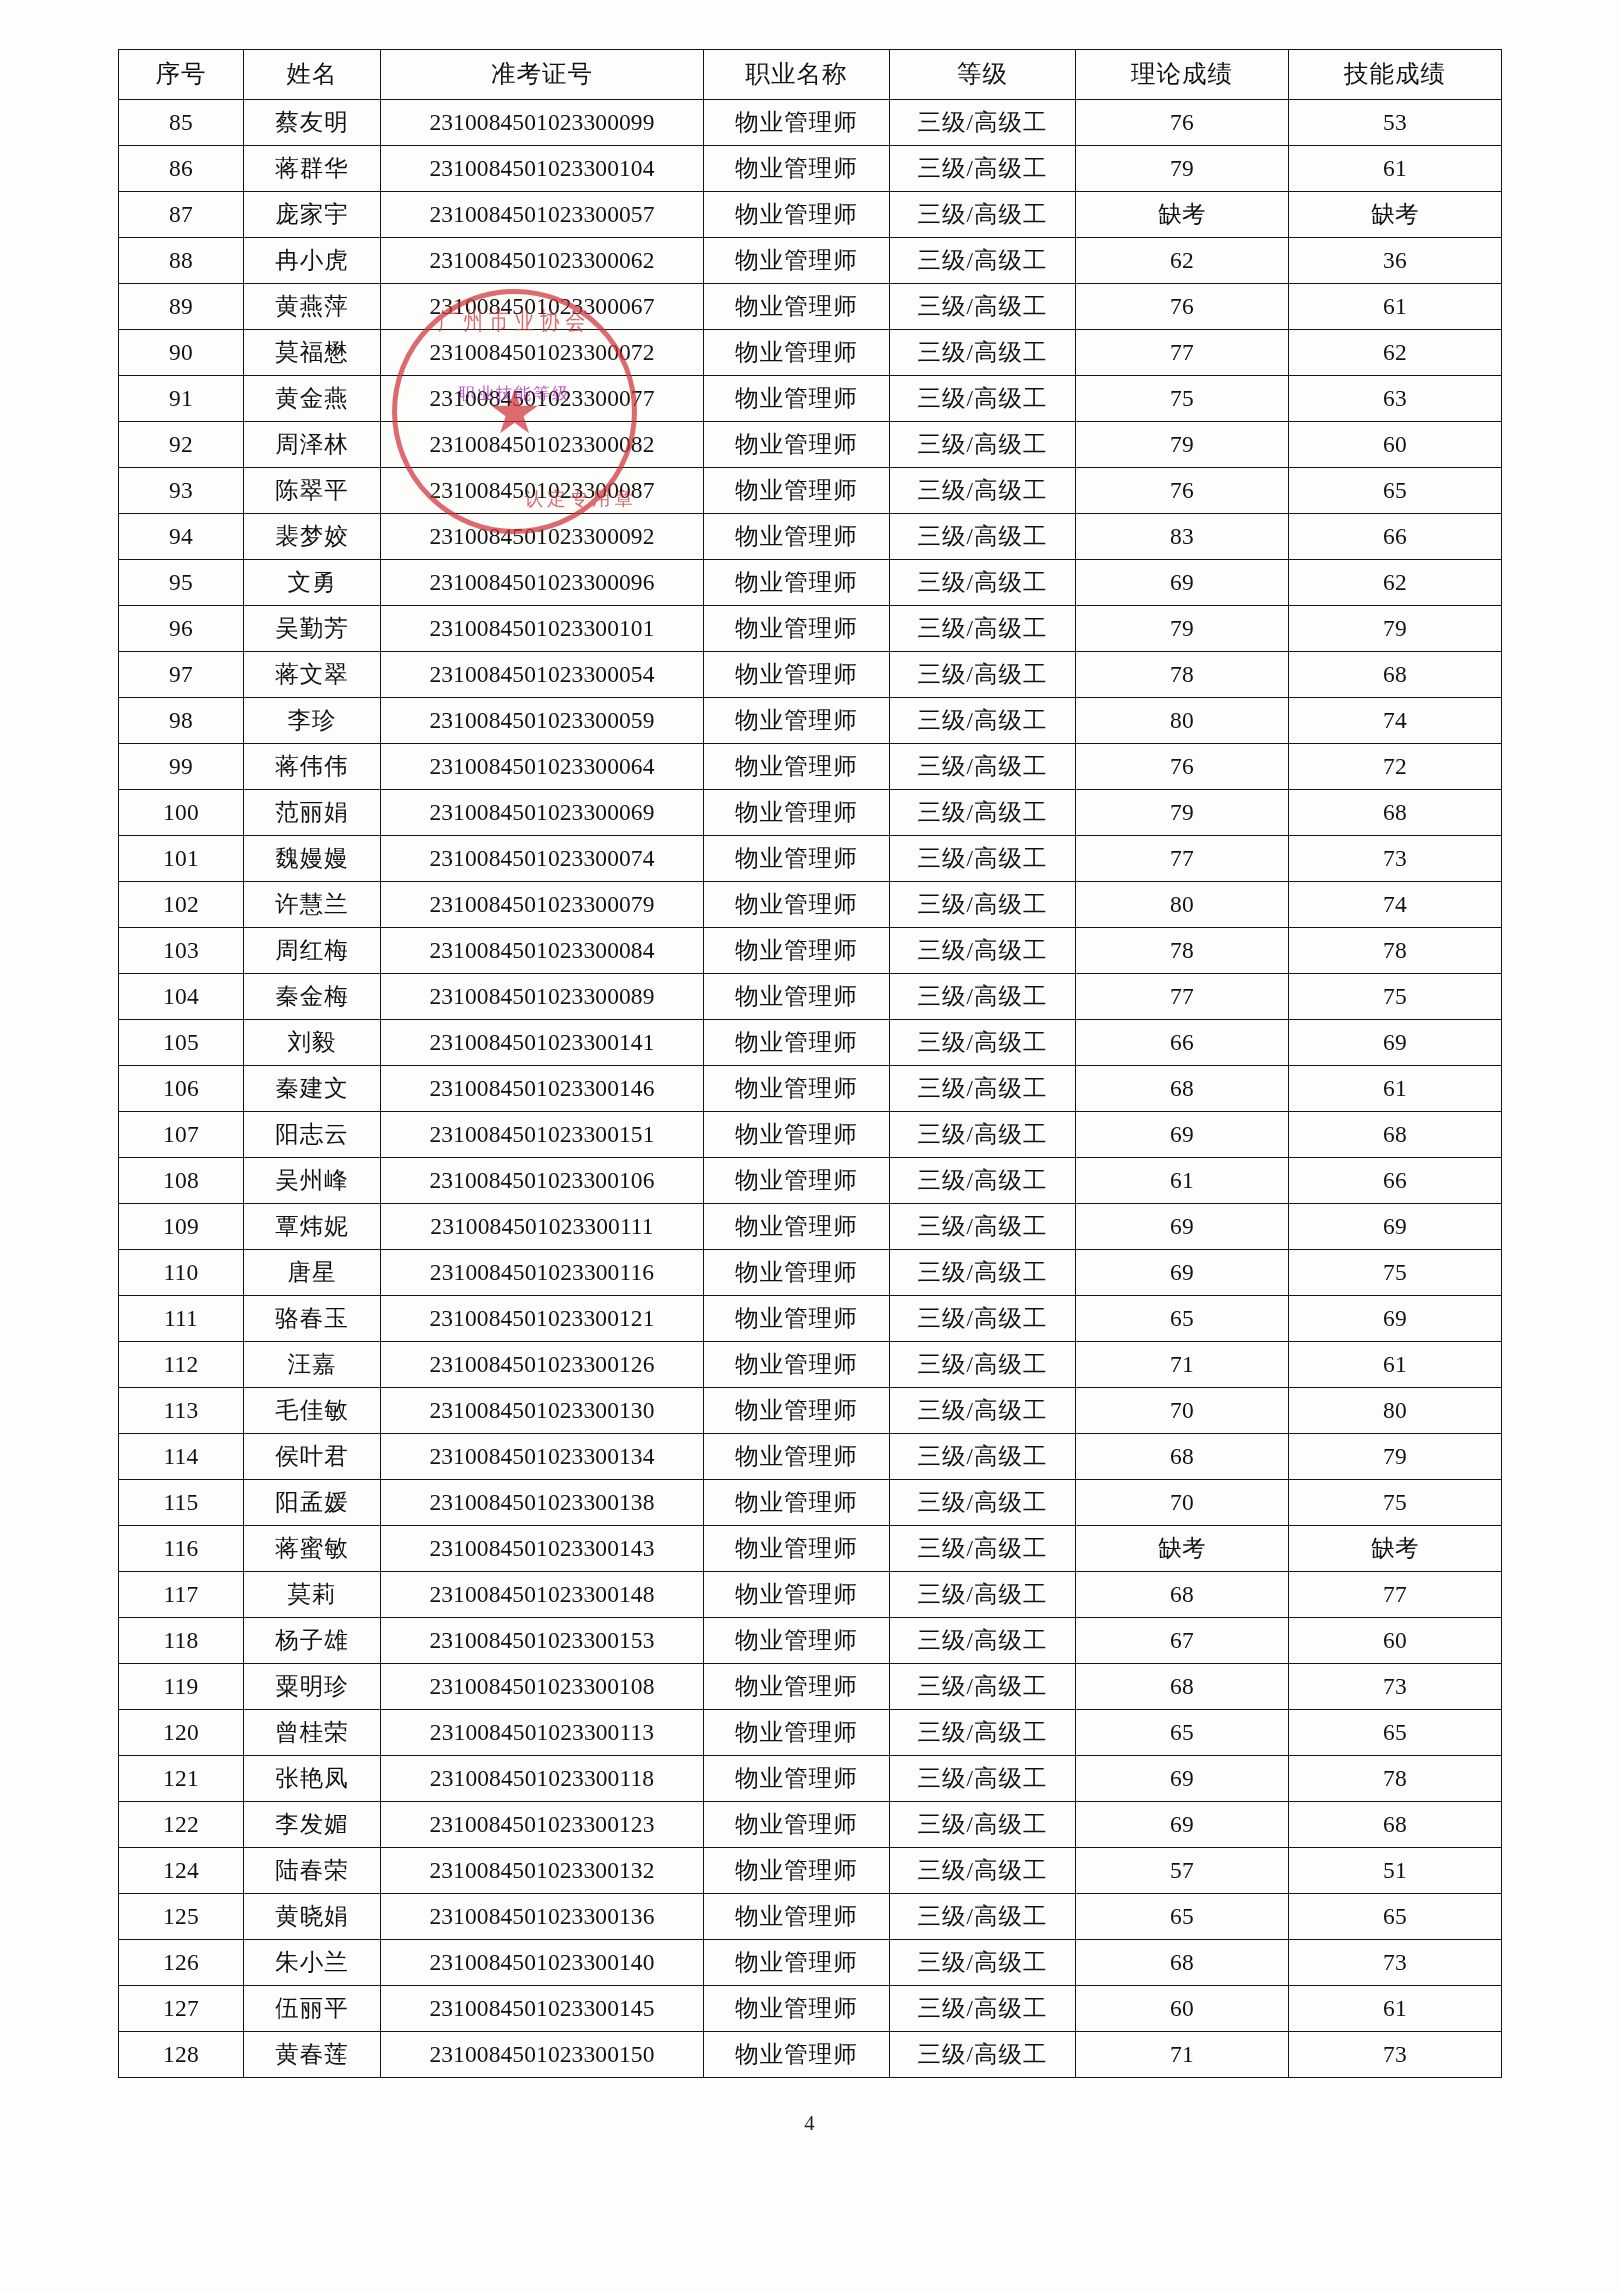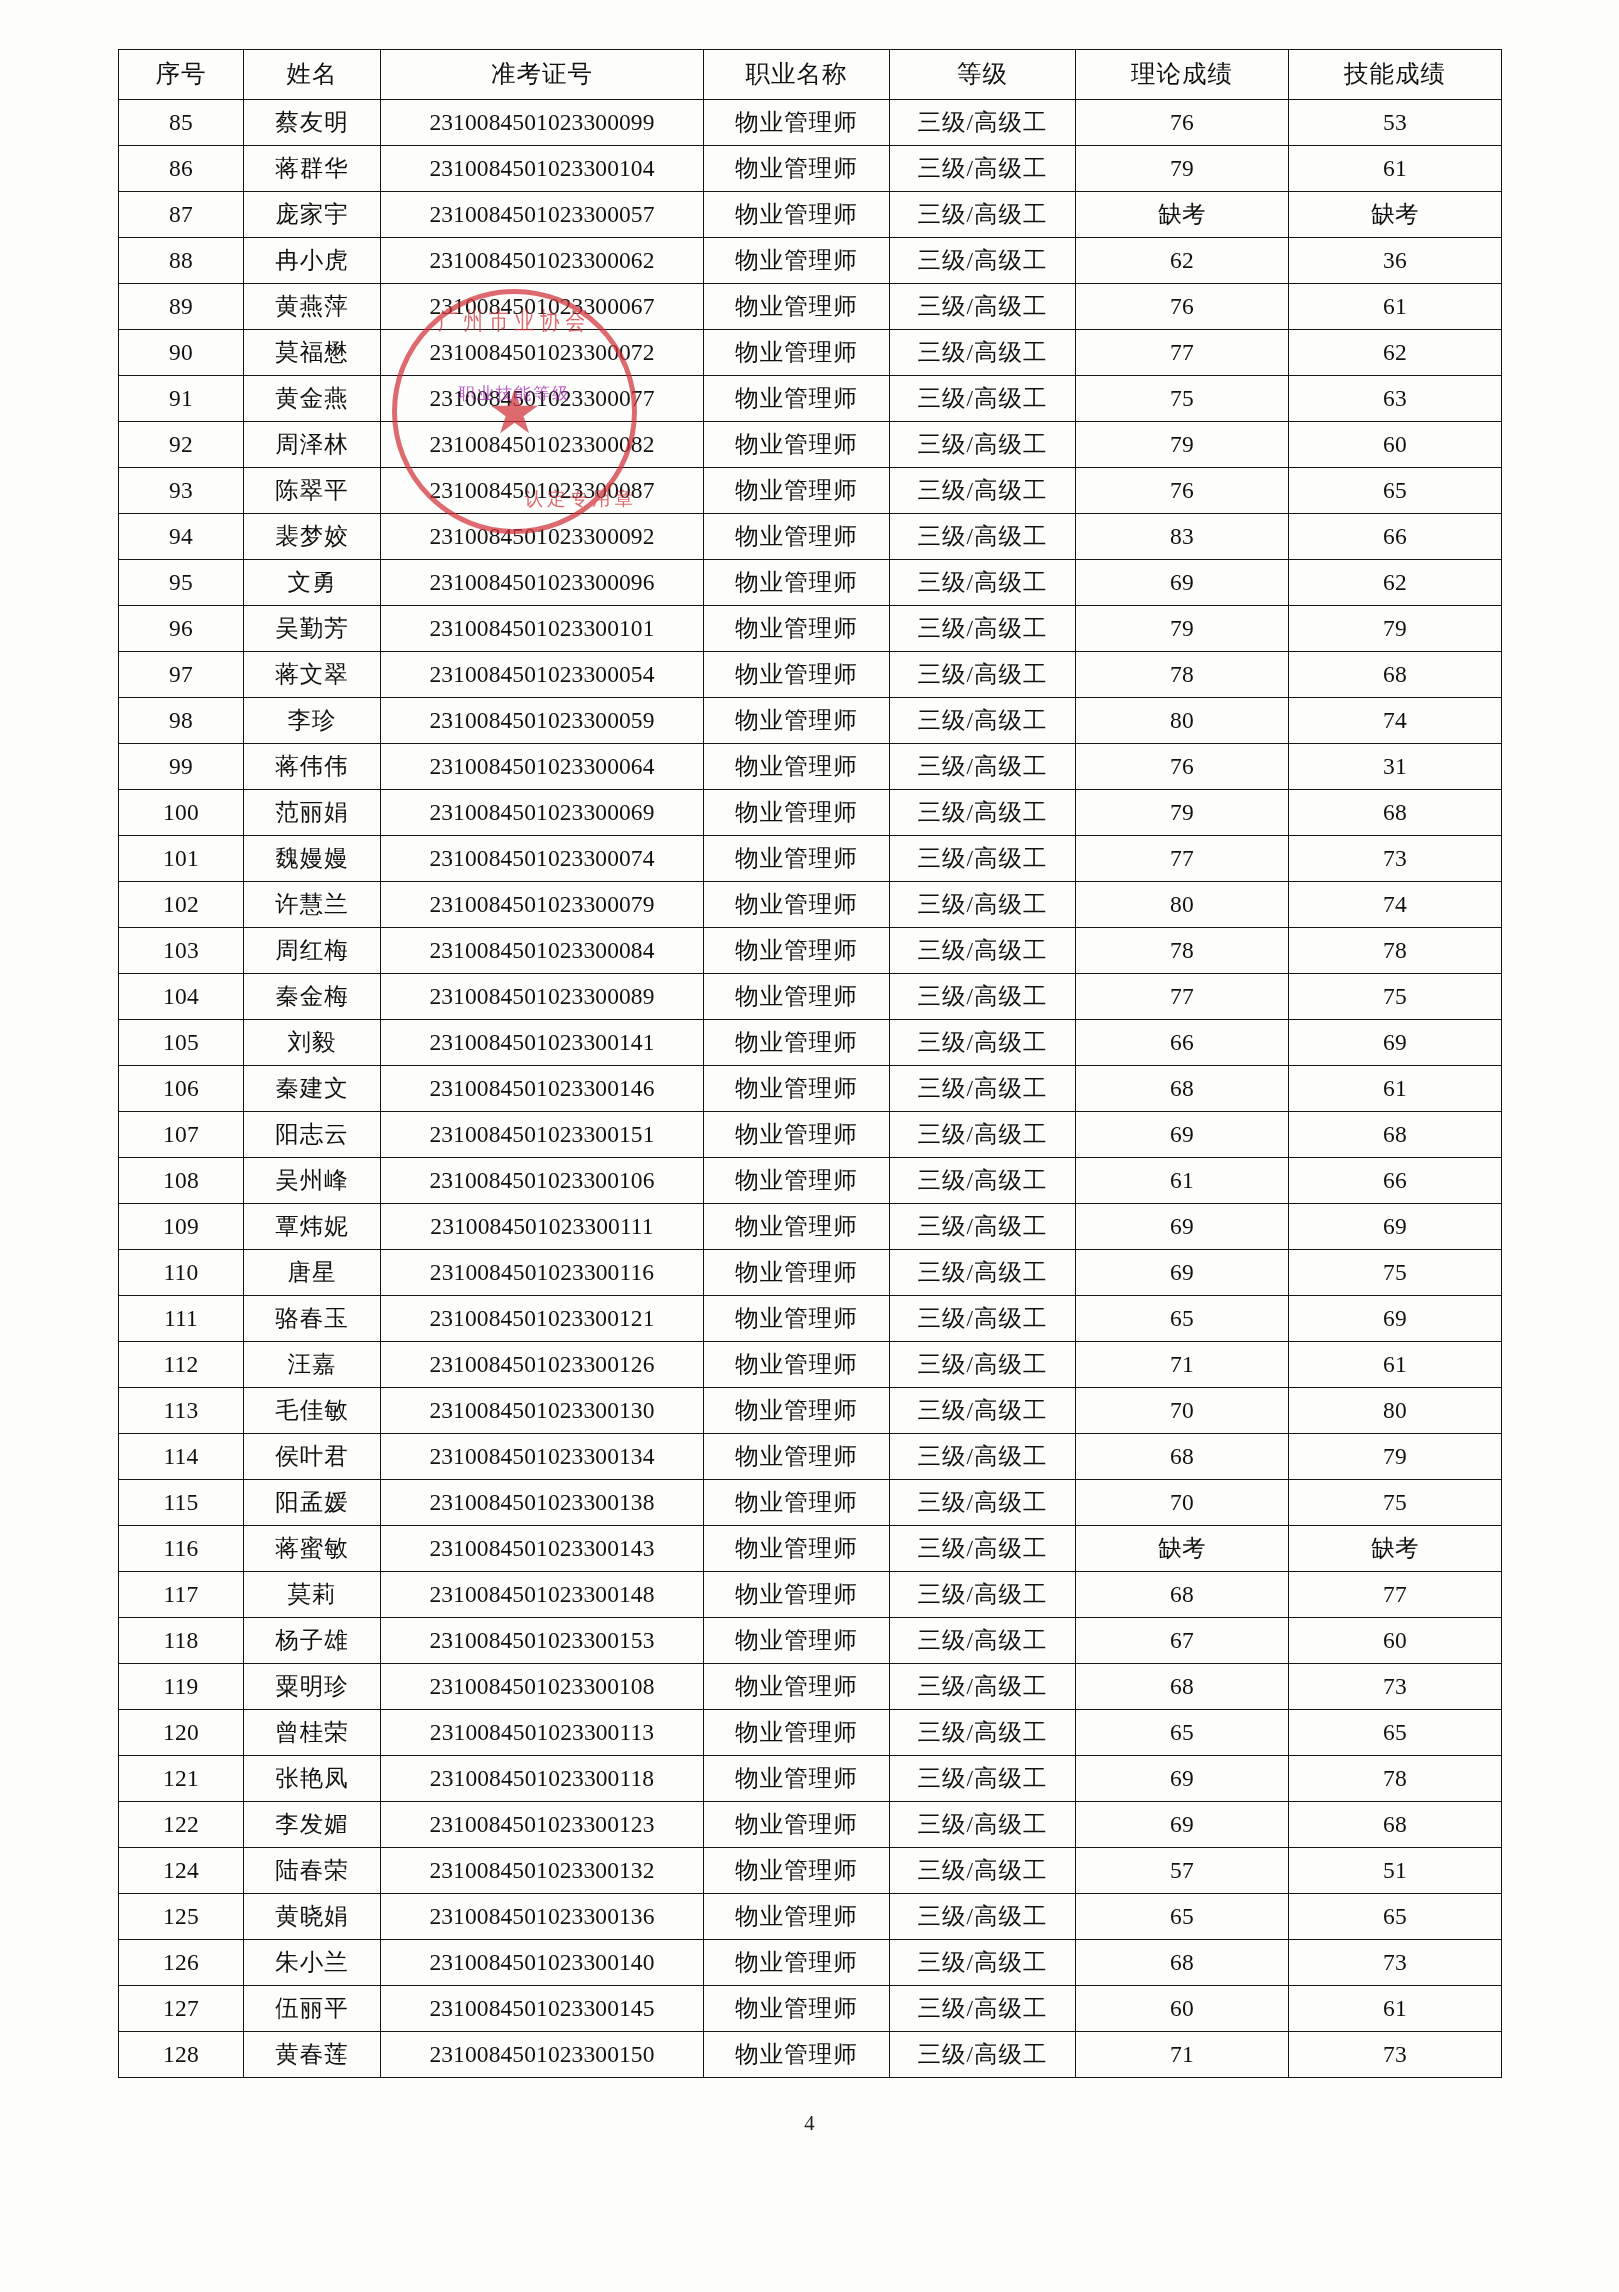--- a/index.html
+++ b/index.html
@@ -297,21 +297,21 @@
             <td class="cell-num">80</td>
             <td class="cell-num">74</td>
           </tr>
           <tr>
             <td class="cell-num">99</td>
             <td class="cell-cn">蒋伟伟</td>
             <td class="ticket cell-num">2310084501023300064</td>
             <td class="cell-cn">物业管理师</td>
             <td class="cell-cn">三级/高级工</td>
             <td class="cell-num">76</td>
-            <td class="cell-num">31</td>
+            <td class="cell-num">72</td>
           </tr>
           <tr>
             <td class="cell-num">100</td>
             <td class="cell-cn">范丽娟</td>
             <td class="ticket cell-num">2310084501023300069</td>
             <td class="cell-cn">物业管理师</td>
             <td class="cell-cn">三级/高级工</td>
             <td class="cell-num">79</td>
             <td class="cell-num">68</td>
           </tr>

